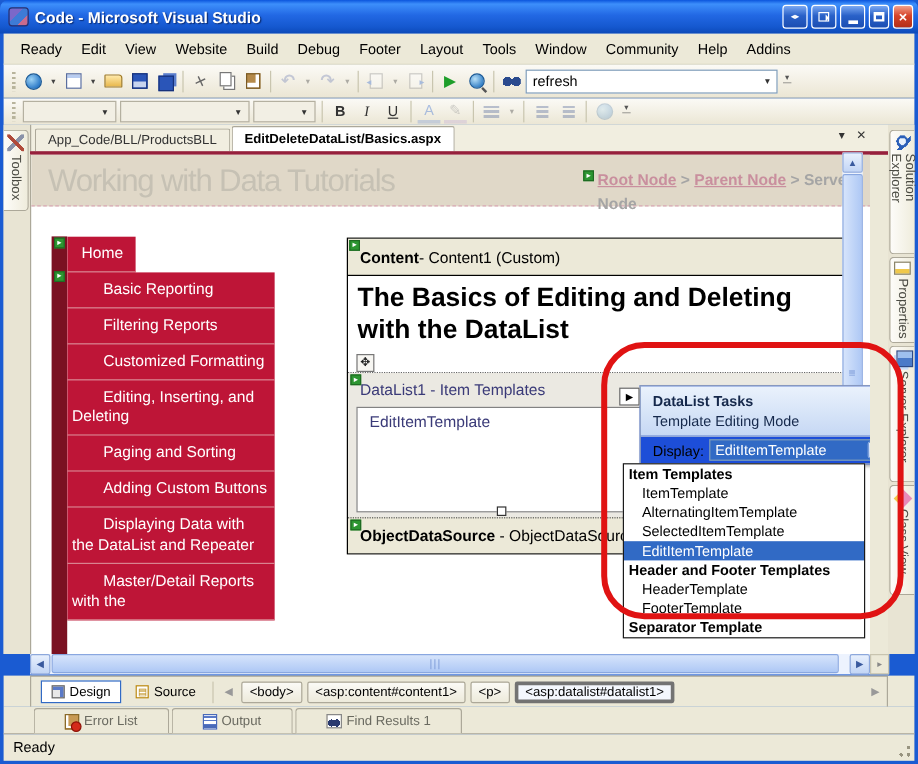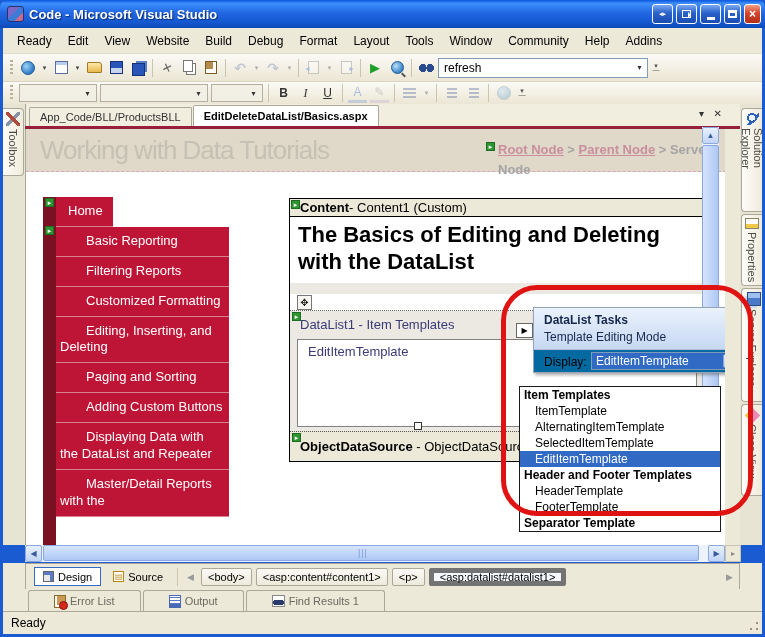--- a/index.html
+++ b/index.html
@@ -106,21 +106,21 @@
   .bc-link { color:#C98F9E; text-decoration:underline; }
 
   
   .navmenu { left:17px; top:68px; width:186px; height:348px; border-left:13px solid #7A1122; overflow:hidden; }
   .nav-item { background:#BE1537; color:#fff; font-size:13px; line-height:1.3;
     padding:6px 4px 6px 4px; text-indent:26px; border-bottom:1px solid #D9838F; }
   .nav-home { width:57px; text-indent:8px; }
 
   
   .contentbox { left:263px; top:69px; width:415px; height:264px; border:1px solid #000; background:#EBE9E2; }
-  .cheader { height:18px; background:#ECE9D8; border-bottom:1px solid #000; display:flex; align-items:center; padding-left:10px; font-size:13px; }
+  .cheader { height:31px; background:#ECE9D8; border-bottom:1px solid #000; display:flex; align-items:center; padding-left:10px; font-size:13px; }
   .cheading { background:#fff; height:66px; padding:4px 8px; font-size:22px; font-weight:bold; line-height:1.23; width:413px; }
   .selrow { position:absolute; left:0; top:95px; width:413px; height:17px; background:#fff; border-bottom:1px dotted #666; }
   .movehandle { position:absolute; left:7px; top:1px; width:15px; height:15px; border:1px solid #777; background:#F7F6F2; font-size:10px; text-align:center; line-height:14px; color:#222; }
   .dlbar { position:absolute; left:0; top:112px; width:413px; height:27px; background:#EBE9E2; color:#3A3A78; font-size:13px; padding:6px 0 0 10px; }
   .tplpanel { position:absolute; left:7px; top:140px; width:400px; height:88px; background:#fff; border:1px solid #828282; }
   .tpl-label { padding:4px 10px; color:#3A3A78; font-size:13px; }
   .sizehandle { position:absolute; left:124px; top:223px; width:8px; height:8px; background:#fff; border:1px solid #333; }
   .odsbar { position:absolute; left:0; top:232px; width:413px; height:30px; background:#ECE9D8; border-top:1px dotted #555; padding:7px 0 0 10px; font-size:13px; }
 
   .green-glyph { width:9px; height:9px; background:#2C9631; border:1px solid #1E6B22; color:#fff; font-size:7px; line-height:8px; text-align:center; z-index:5; }
@@ -130,21 +130,21 @@
   .sbtn { background:linear-gradient(180deg,#E8F0FD,#C2D5F5); border:1px solid #8DA8DC; border-radius:2px; color:#3A5A9E; font-size:8px; display:flex; align-items:center; justify-content:center; }
   .vthumb { position:absolute; left:0; top:18px; width:17px; height:350px; background:linear-gradient(90deg,#D6E4FB,#AEC8F5); border:1px solid #89A7E0; border-radius:2px; }
   .vthumb:after { content:"≡"; position:absolute; left:4px; top:160px; color:#7C9BD8; font-size:10px; }
   .hscrollrow { left:22px; top:441px; width:700px; height:17px; background:#EDF3FE; display:flex; }
   .hthumb { position:absolute; left:18px; top:0; width:656px; height:16px; background:linear-gradient(180deg,#D6E4FB,#AEC8F5); border:1px solid #89A7E0; border-radius:2px; }
   .hthumb:after { content:"|||"; position:absolute; left:48%; top:2px; color:#7C9BD8; font-size:9px; letter-spacing:1px; }
   .corner { left:722px; top:441px; width:16px; height:17px; background:#ECE9D8; border:1px solid #C8C4B0; font-size:8px; color:#888; text-align:center; line-height:15px; }
 
   
   .smarttag { left:490px; top:194px; width:17px; height:15px; background:#fff; border:1px solid #666; font-size:8px; text-align:center; line-height:13px; z-index:12; }
-  .popup { left:507px; top:178px; width:211px; height:66px; background:#0369a1; border:1px solid #98A4B8; box-shadow:2px 2px 3px rgba(80,80,80,.5); z-index:11; }
+  .popup { left:507px; top:192px; width:211px; height:66px; background:#1d4ed8; border:1px solid #98A4B8; box-shadow:2px 2px 3px rgba(80,80,80,.5); z-index:11; }
   .popup-hdr { height:42px; background:linear-gradient(180deg,#EAF2FC,#C6D8F4); border-bottom:1px solid #AEBED8; padding:4px 0 0 10px; color:#15284B; font-size:12px; line-height:1.45; }
   .display-row { height:23px; display:flex; align-items:center; padding-left:10px; font-size:12px; }
   .display-combo { position:absolute; left:57px; top:44px; width:150px; height:18px; background:#316AC5; border:1px solid #7F9DB9; color:#fff; font-size:12px; display:flex; align-items:center; padding-left:4px; }
   .combo-btn { position:absolute; right:1px; top:1px; width:16px; height:14px; background:linear-gradient(180deg,#E3EDFD,#C2D5F2); border:1px solid #86A7DC; border-radius:2px; color:#1F3F77; font-size:9px; font-weight:bold; text-align:center; line-height:13px; }
   .droplist { left:493px; top:257px; width:202px; height:146px; background:#fff; border:1px solid #1A1A1A; z-index:12; font-size:12px; }
   .drow { height:16px; line-height:16px; padding-left:15px; white-space:nowrap; }
   .drow.hdr { font-weight:bold; padding-left:4px; }
   .drow.sel { background:#316AC5; color:#fff; }
 
   
@@ -153,21 +153,21 @@
   
   .viewbar { left:3px; top:563px; width:759px; height:26px; background:#ECE9D8; }
   .viewbar-inner { left:22px; top:0; width:715px; height:26px; border:1px solid #ACA899; border-bottom:none; display:flex; align-items:center; padding-left:8px; gap:4px; }
   .vbtn { height:19px; display:flex; align-items:center; gap:4px; padding:0 8px; font-size:11px; }
   .vbtn.active { background:#fff; border:1px solid #316AC5; }
   .ic-design { width:11px; height:11px; background:#E8E8E8; border:1px solid #666; box-shadow:inset -3px 3px 0 #5A7AC8; }
   .ic-source { width:11px; height:11px; background:#fff; border:1px solid #B8860B; color:#B8860B; font-size:8px; line-height:10px; text-align:center; }
   .navarr { color:#999; font-size:9px; padding:0 3px; }
   .tagbtn { height:18px; display:flex; align-items:center; padding:0 6px; font-size:11px;
     background:linear-gradient(180deg,#FBFAF6,#EDEADB); border:1px solid #ACA899; border-radius:2px; }
-  .tagbtn.sel { border:5px solid #737373; background:#F4F7FD; }
+  .tagbtn.sel { border:3px solid #737373; background:#F4F7FD; }
   .endarr { position:absolute; right:6px; color:#999; font-size:9px; }
 
   
   .paneltabs { left:3px; top:589px; width:759px; height:23px; background:#ECE9D8; display:flex; align-items:flex-end; padding-left:25px; border-bottom:1px solid #ACA899; }
   .ptab { height:21px; display:flex; align-items:center; gap:4px; padding:0 25px; font-size:11px; color:#6A6A60;
     border:1px solid #ACA899; border-bottom:none; border-radius:3px 3px 0 0; margin-right:2px; background:#ECE9D8; }
   .ic-errorlist { width:12px; height:13px; background:#C89A54; border:1px solid #8A6A2A; box-shadow:inset 2px -2px 0 #fff; position:relative; }
   .ic-errorlist:after { content:""; position:absolute; right:-3px; bottom:-3px; width:7px; height:7px; border-radius:50%; background:#D42A1A; border:1px solid #8E1208; }
   .ic-output { width:12px; height:13px; background:#fff; border:1px solid #4A6AB8; box-shadow:inset 0 -9px 0 -6px #4A6AB8, inset 0 -3px 0 -1px #fff; background-image:repeating-linear-gradient(180deg,#5A7AC8 1px,#5A7AC8 2px,transparent 2px,transparent 4px); }
   .ic-findres { width:13px; height:12px; background:radial-gradient(circle at 30% 65%,#2A3A6E 3px,transparent 3px),radial-gradient(circle at 70% 65%,#2A3A6E 3px,transparent 3px),linear-gradient(180deg,#fff 0 100%); border:1px solid #888; }
@@ -200,21 +200,21 @@
     </span>
   </div>
 
   <div class="abs menubar">
     <span class="menu-item">Ready</span>
     <span class="menu-item">Edit</span>
     <span class="menu-item">View</span>
     <span class="menu-item">Website</span>
     <span class="menu-item">Build</span>
     <span class="menu-item">Debug</span>
-    <span class="menu-item">Format</span>
+    <span class="menu-item">Footer</span>
     <span class="menu-item">Layout</span>
     <span class="menu-item">Tools</span>
     <span class="menu-item">Window</span>
     <span class="menu-item">Community</span>
     <span class="menu-item">Help</span>
     <span class="menu-item">Addins</span>
   </div>
 
   <div class="abs toolbar1">
     <span class="grip"></span>

